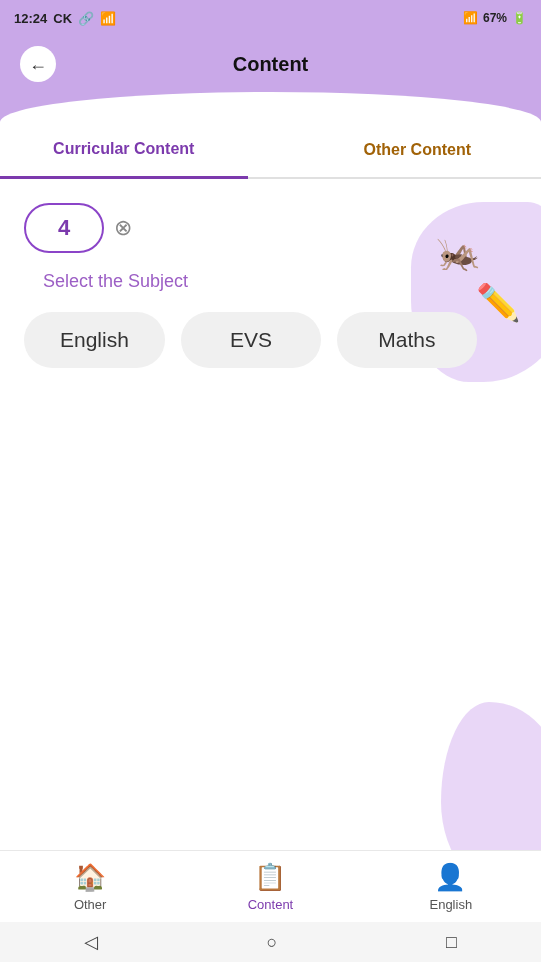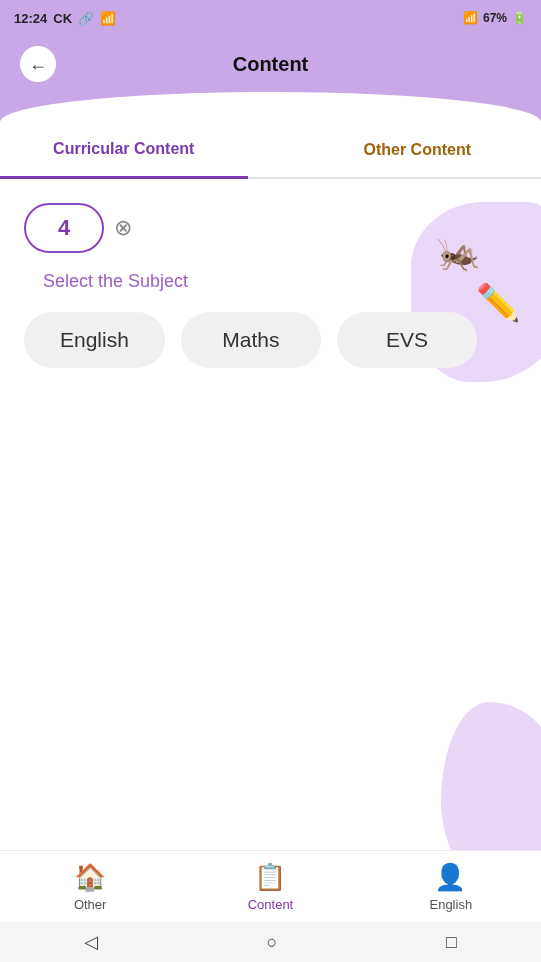--- a/index.html
+++ b/index.html
@@ -324,24 +324,24 @@
         </button>
       </div>
 
       <div class="select-label">Select the Subject</div>
 
       <div class="subjects-grid">
         <button class="subject-btn">
           <span>English</span>
         </button>
         <button class="subject-btn">
-          <span>Maths</span>
+          <span>EVS</span>
         </button>
         <button class="subject-btn">
-          <span>EVS</span>
+          <span>Maths</span>
         </button>
       </div>
 
     </div>
   </div>
 
   <div class="bottom-nav">
     <div class="nav-item">
       <span class="nav-icon">🏠</span>
       <span class="nav-label">Other</span>

